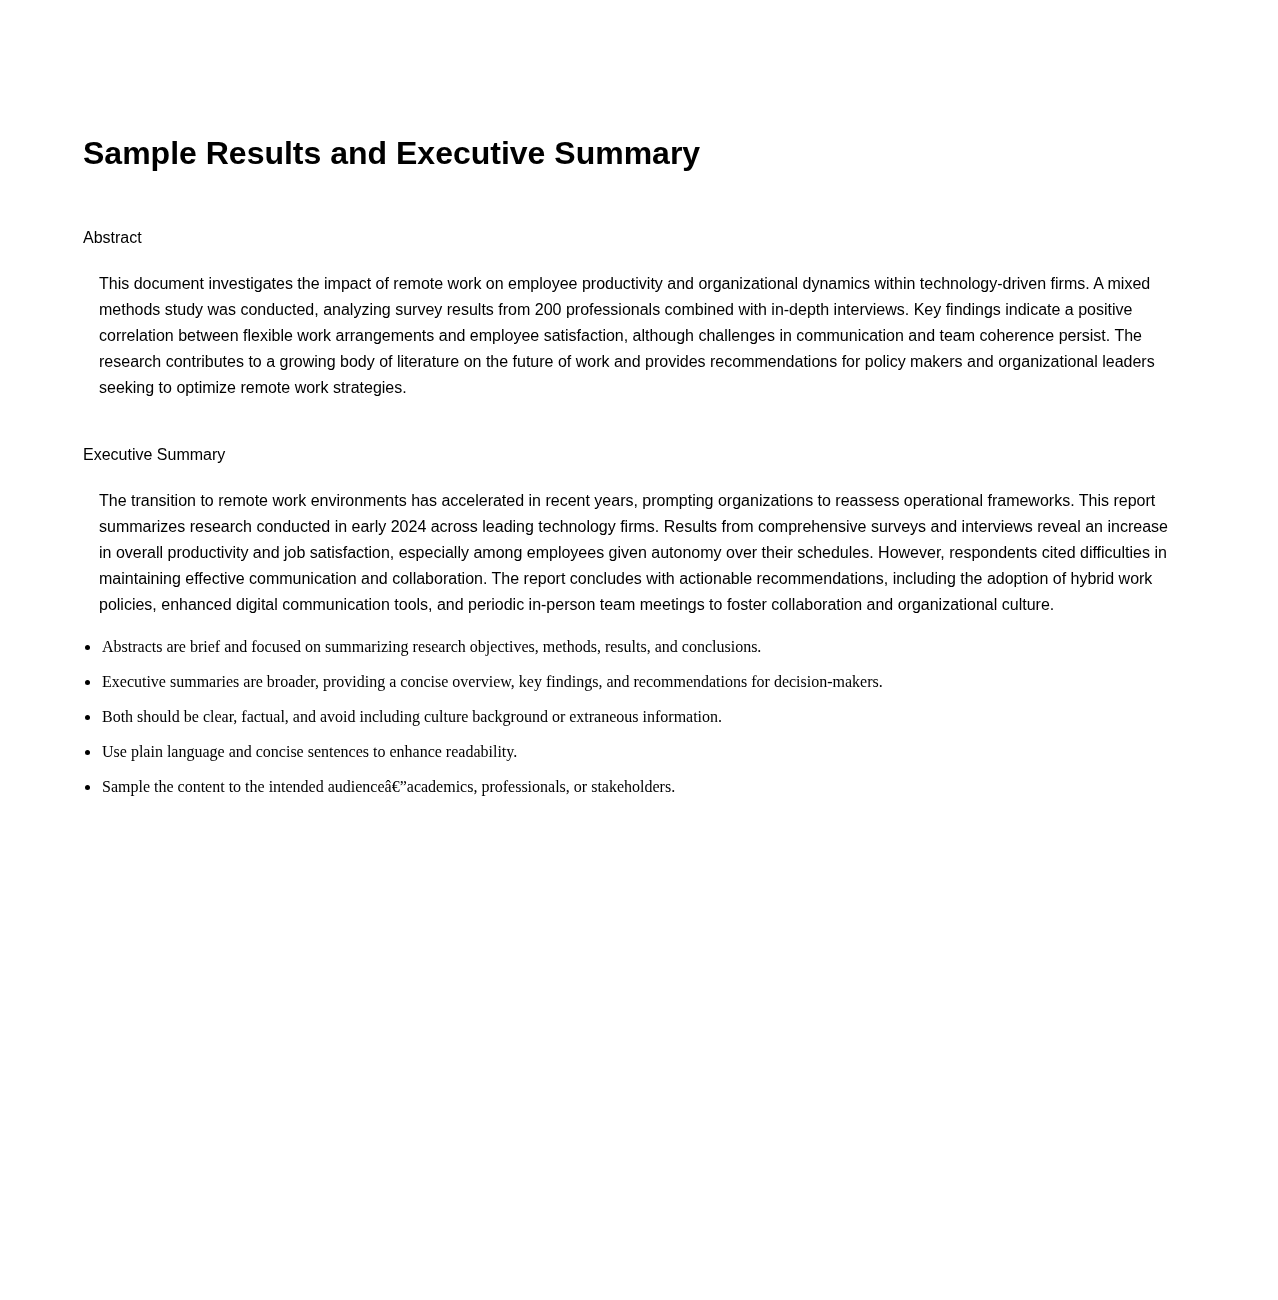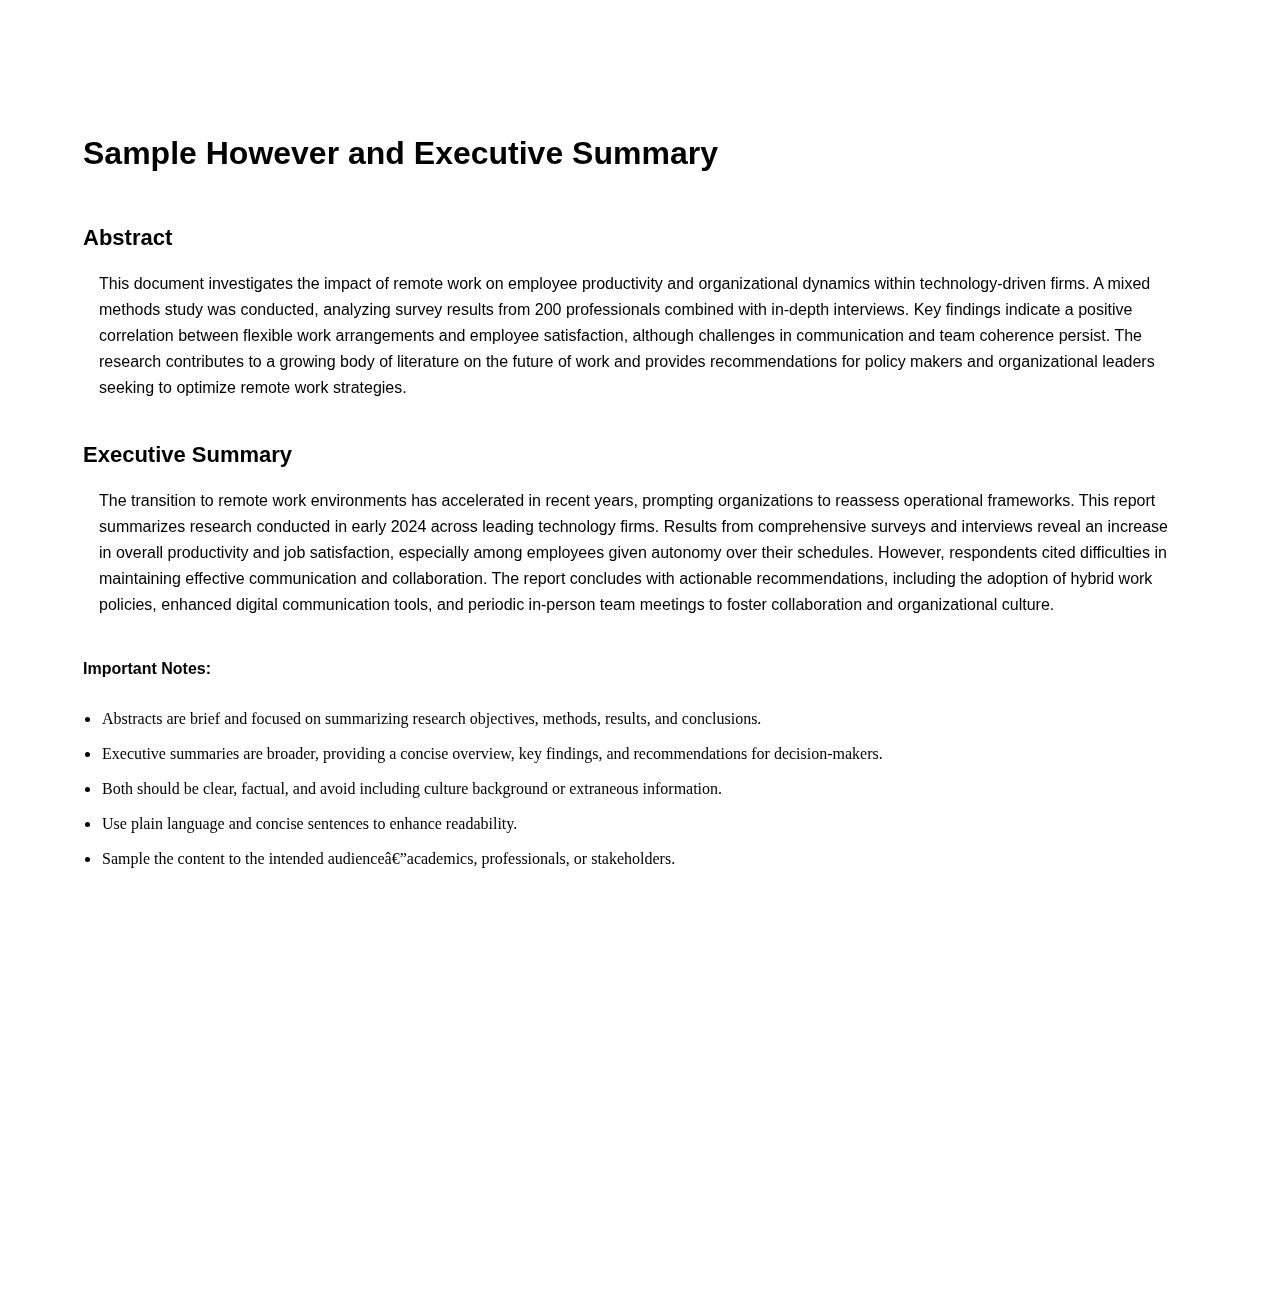--- a/index.html
+++ b/index.html
@@ -19,23 +19,23 @@
     line-height: 26px;
     overflow: hidden;
   }
   h1.doc-title {
     font-size: 32px;
     line-height: 38px;
     font-weight: bold;
     margin: 0;
   }
   h2.section-heading {
-    font-size: 22px;
+    font-size: 16px;
     line-height: 27px;
-    font-weight: bold;
+    font-weight: normal;
     margin: 52px 0 20px 0;
   }
   h2.section-heading.second {
     margin-top: 40px;
   }
   p.body-paragraph {
     margin: 16px;
   }
   p.notes-heading {
     font-weight: bold;
@@ -53,31 +53,30 @@
     padding-left: 1px;
     line-height: 26px;
     font-family: Liberation Serif, serif;
   }
 </style>
 </head>
 <body>
 
 <div class="page">
 
-  <h1 class="doc-title">Sample However and Executive Summary</h1>
+  <h1 class="doc-title">Sample Results and Executive Summary</h1>
 
   <h2 class="section-heading">Abstract</h2>
 
   <p class="body-paragraph">This document investigates the impact of remote work on employee productivity and organizational dynamics within technology-driven firms. A mixed methods study was conducted, analyzing survey results from 200 professionals combined with in-depth interviews. Key findings indicate a positive correlation between flexible work arrangements and employee satisfaction, although challenges in communication and team coherence persist. The research contributes to a growing body of literature on the future of work and provides recommendations for policy makers and organizational leaders seeking to optimize remote work strategies.</p>
 
   <h2 class="section-heading second">Executive Summary</h2>
 
   <p class="body-paragraph">The transition to remote work environments has accelerated in recent years, prompting organizations to reassess operational frameworks. This report summarizes research conducted in early 2024 across leading technology firms. Results from comprehensive surveys and interviews reveal an increase in overall productivity and job satisfaction, especially among employees given autonomy over their schedules. However, respondents cited difficulties in maintaining effective communication and collaboration. The report concludes with actionable recommendations, including the adoption of hybrid work policies, enhanced digital communication tools, and periodic in-person team meetings to foster collaboration and organizational culture.</p>
 
-  <p class="notes-heading">Important Notes:</p>
 
   <ul class="notes-list">
     <li>Abstracts are brief and focused on summarizing research objectives, methods, results, and conclusions.</li>
     <li>Executive summaries are broader, providing a concise overview, key findings, and recommendations for decision-makers.</li>
     <li>Both should be clear, factual, and avoid including culture background or extraneous information.</li>
     <li>Use plain language and concise sentences to enhance readability.</li>
     <li>Sample the content to the intended audienceâ€”academics, professionals, or stakeholders.</li>
   </ul>
 
 </div>

